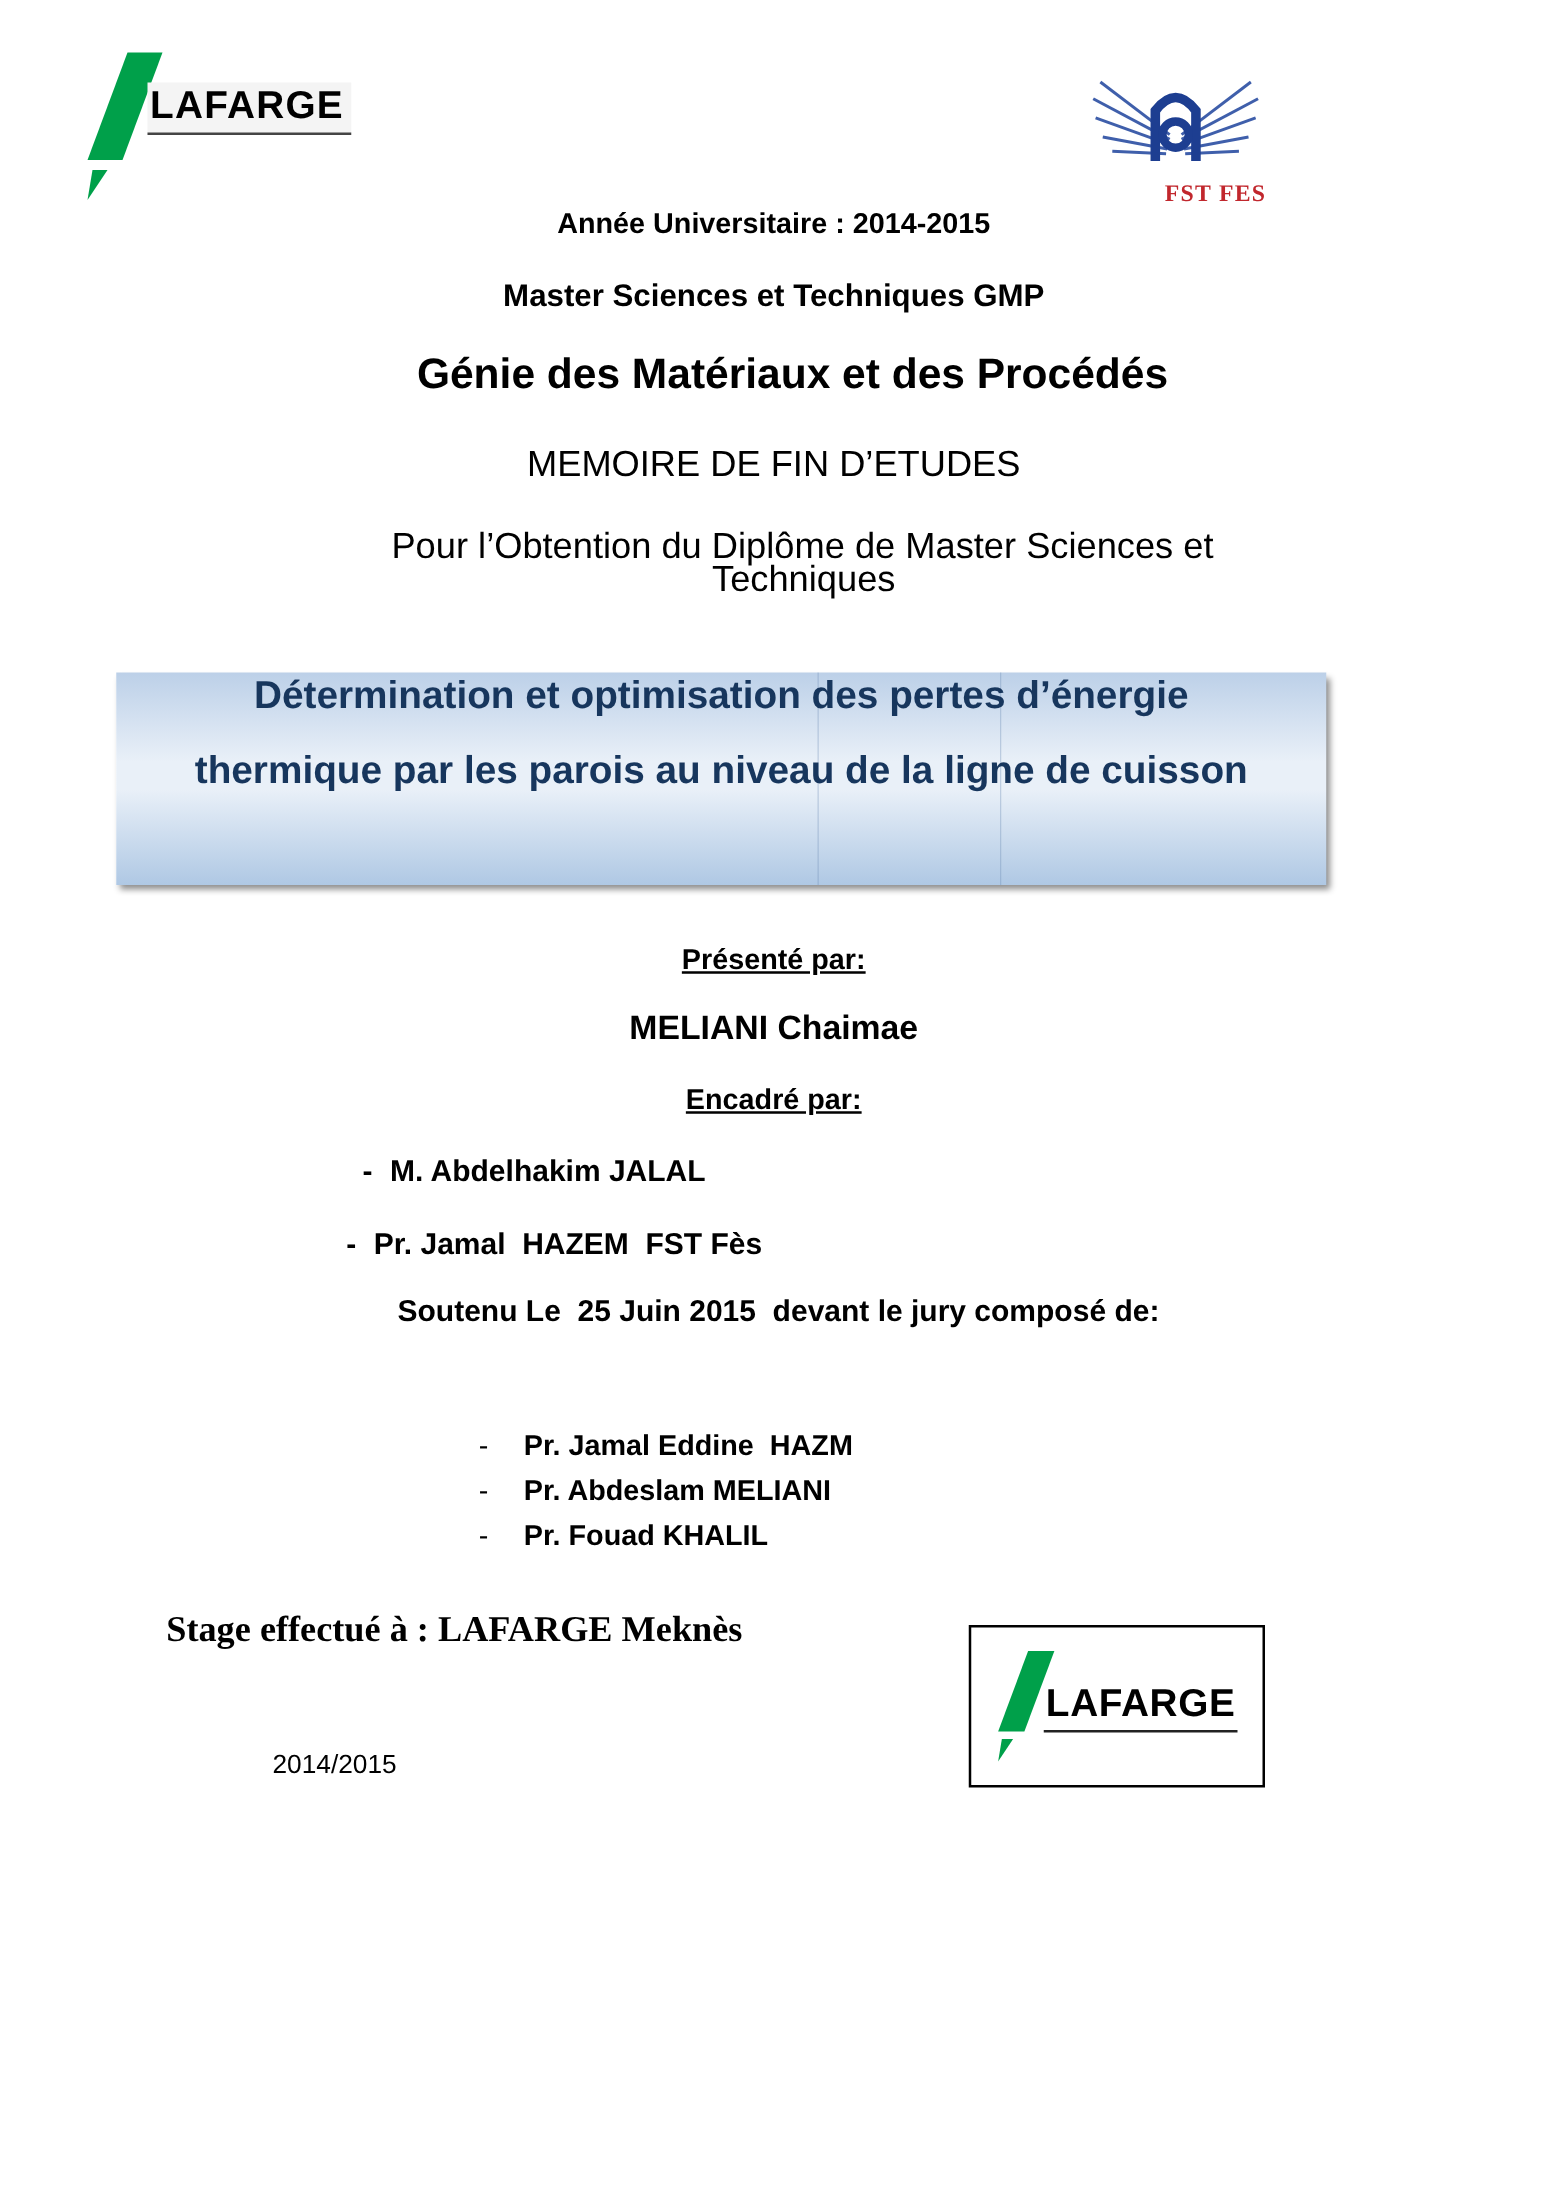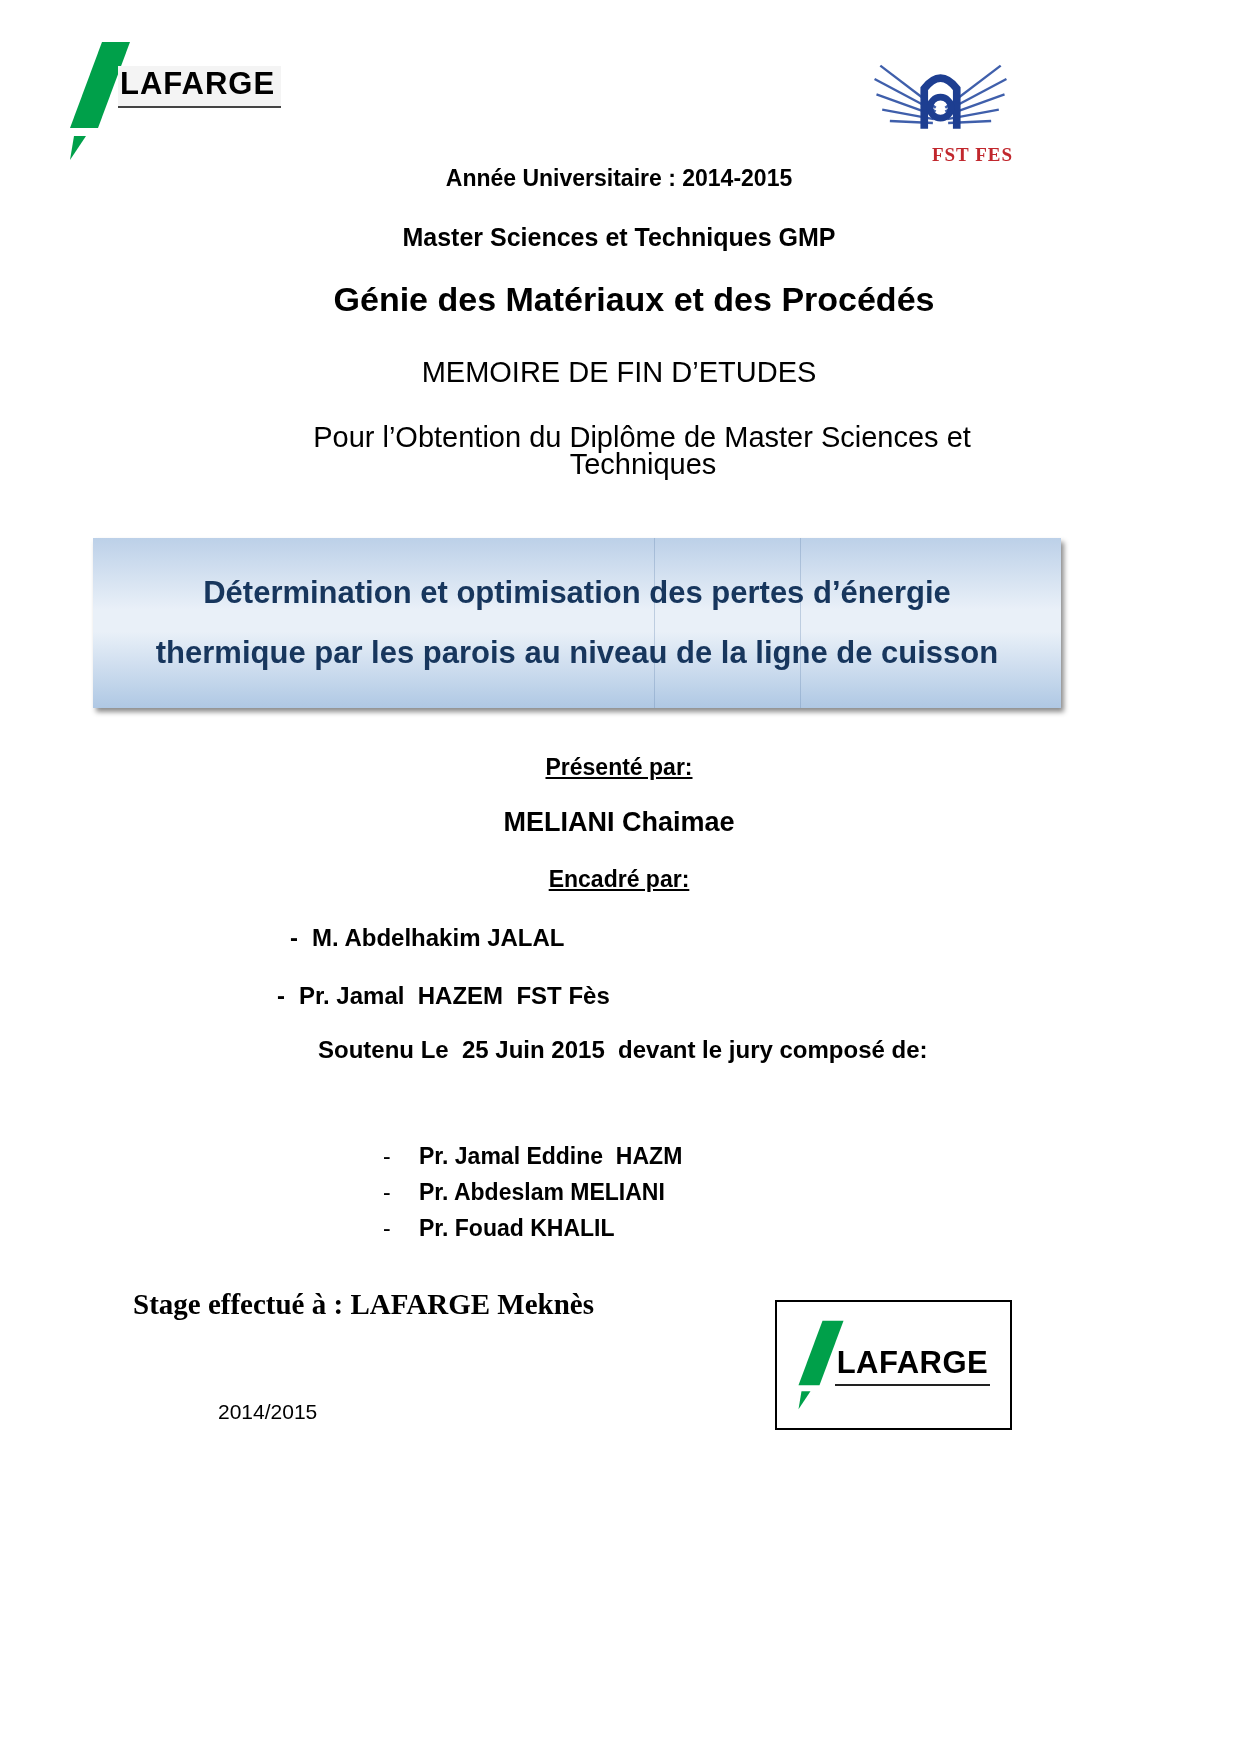--- a/index.html
+++ b/index.html
@@ -49,21 +49,21 @@
 
   
   .banner {
     position: absolute; left: 93px; top: 538px; width: 968px; height: 170px;
     background: linear-gradient(180deg,
       var(--banner-top, #BCD0E8) 0%,
       var(--banner-mid, #E9F0F8) 42%,
       var(--banner-mid, #E9F0F8) 55%,
       var(--banner-bottom, #AFC8E4) 100%);
     box-shadow: 3px 4px 5px rgba(0,0,0,0.45);
-    display: flex; flex-direction: column; justify-content: center;
+    display: flex; flex-direction: column; 
     row-gap: 24px; text-align: center;
     color: var(--banner-text, #17365D);
     font-size: 31px; font-weight: bold;
   }
   .banner-divider {
     position: absolute; top: 0; bottom: 0; width: 1px;
     background: rgba(110, 140, 180, 0.35);
   }
   .banner-divider.d1 { left: 58%; }
   .banner-divider.d2 { left: 73%; }

